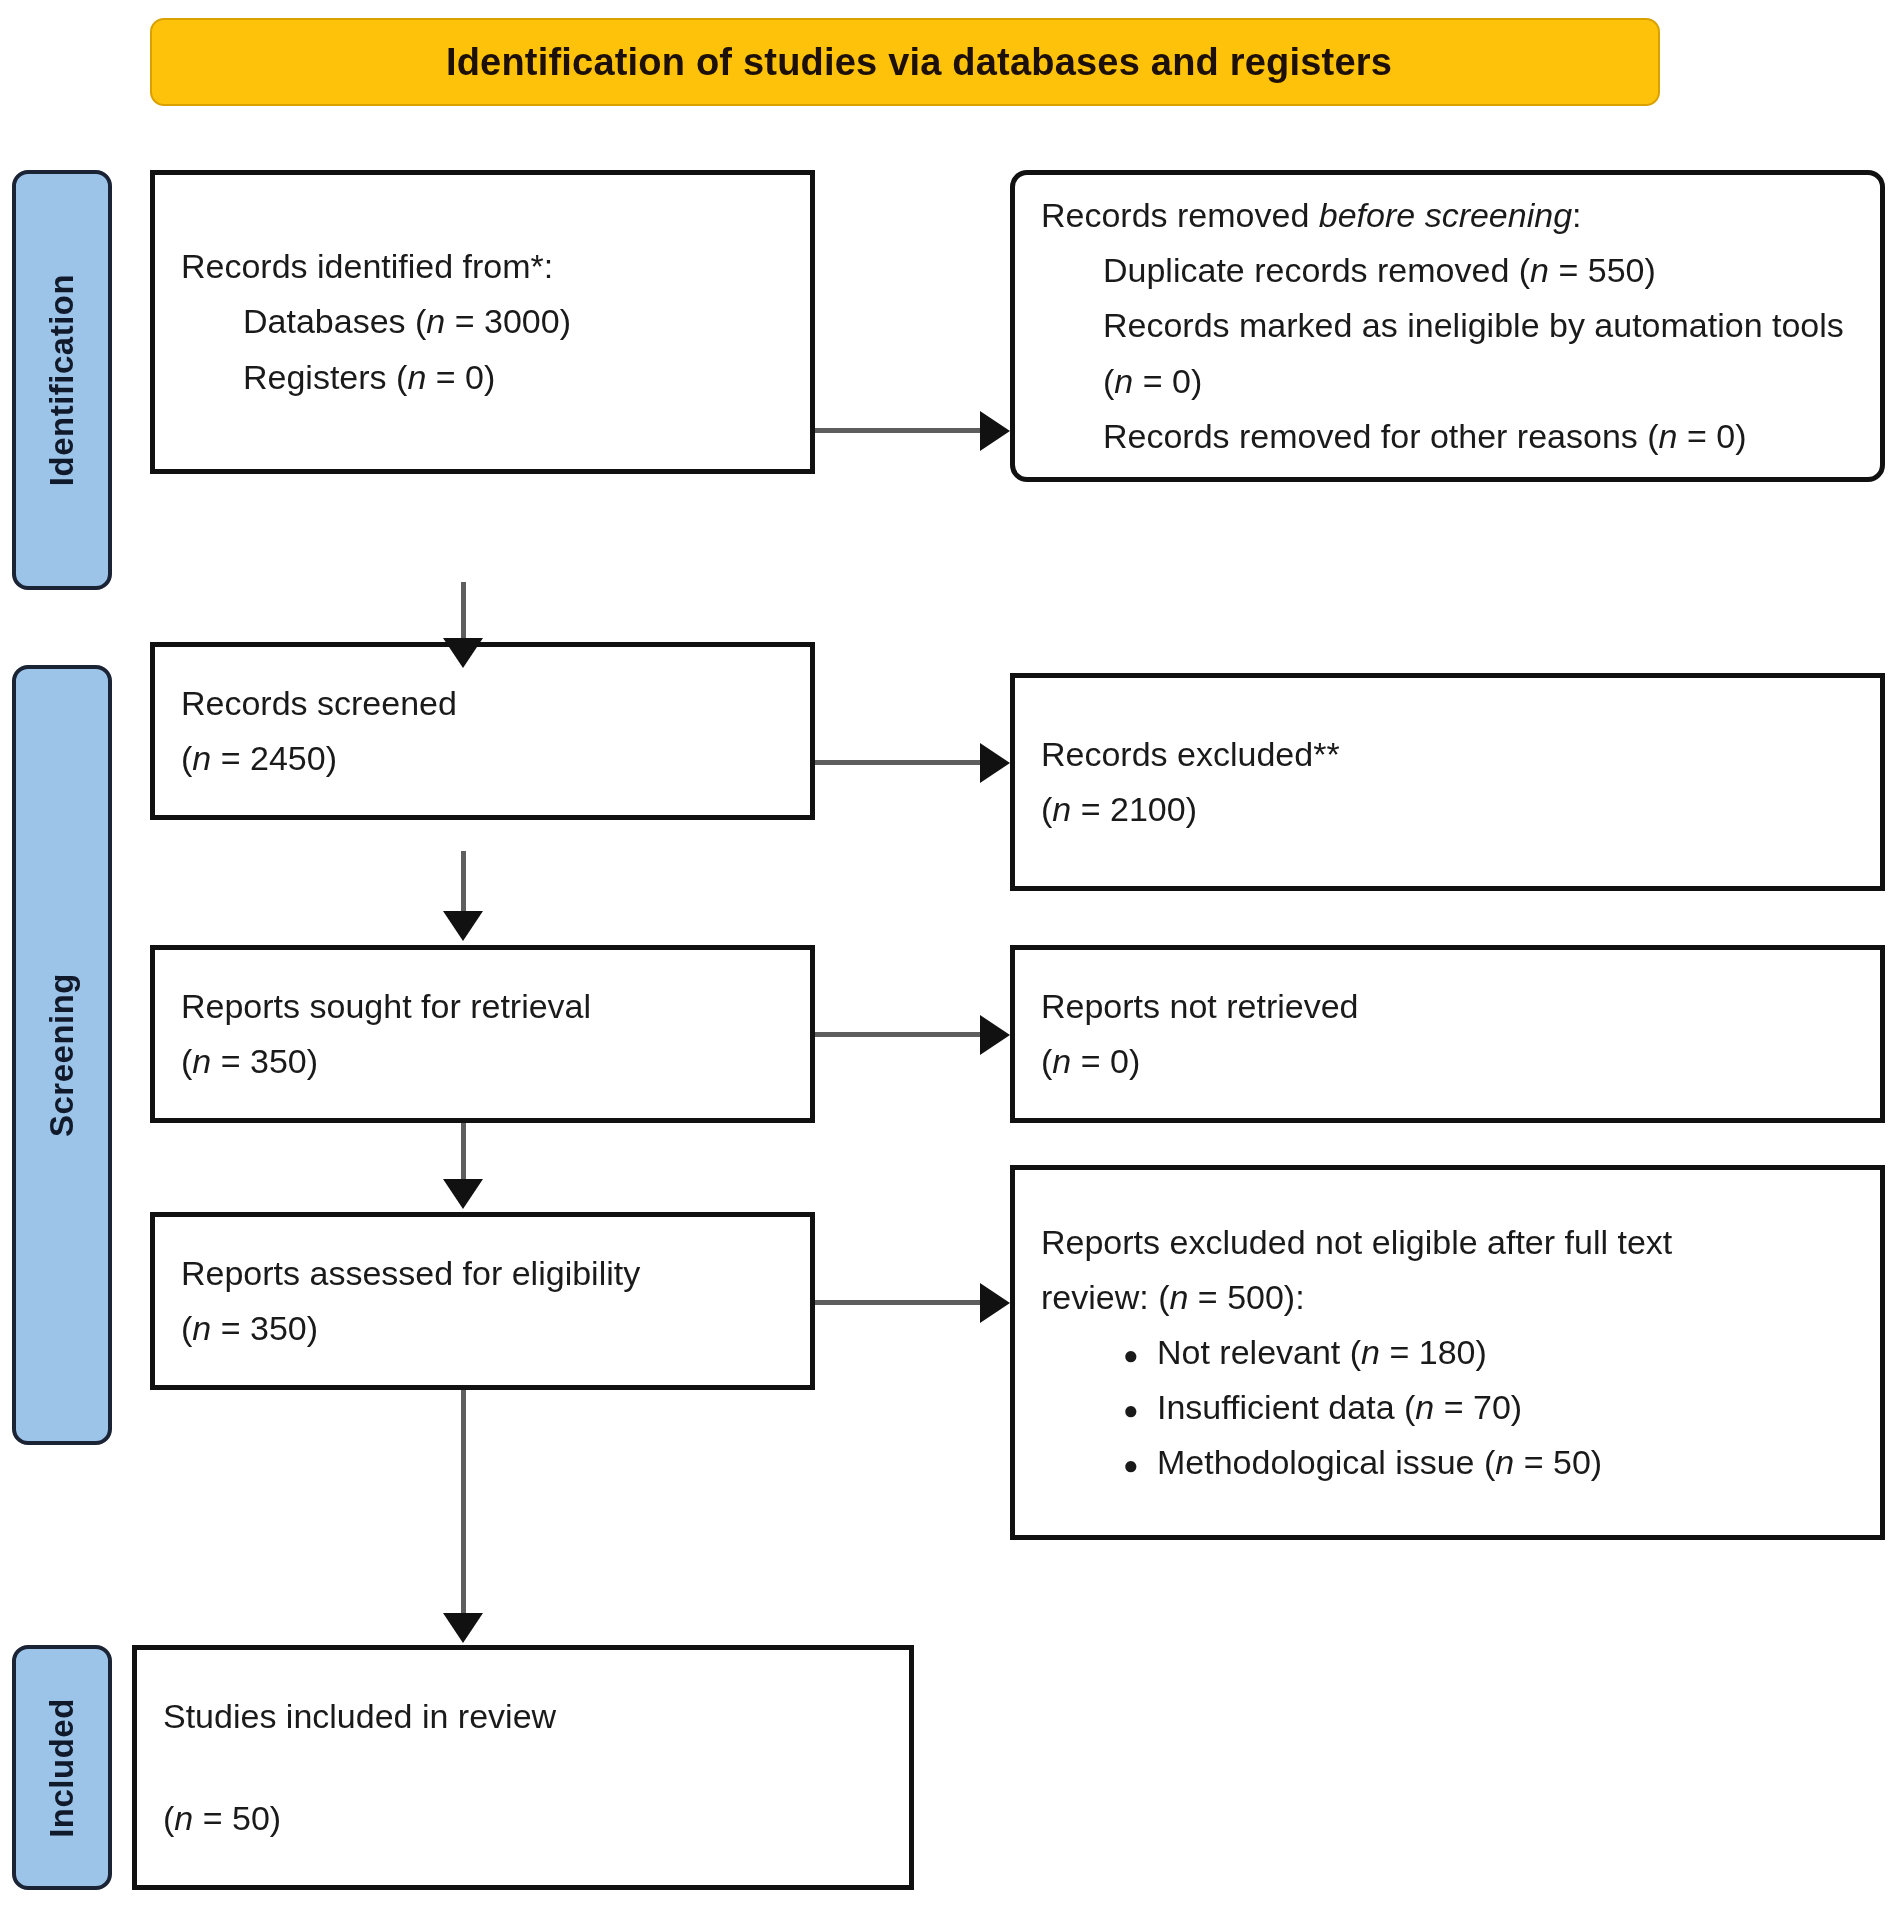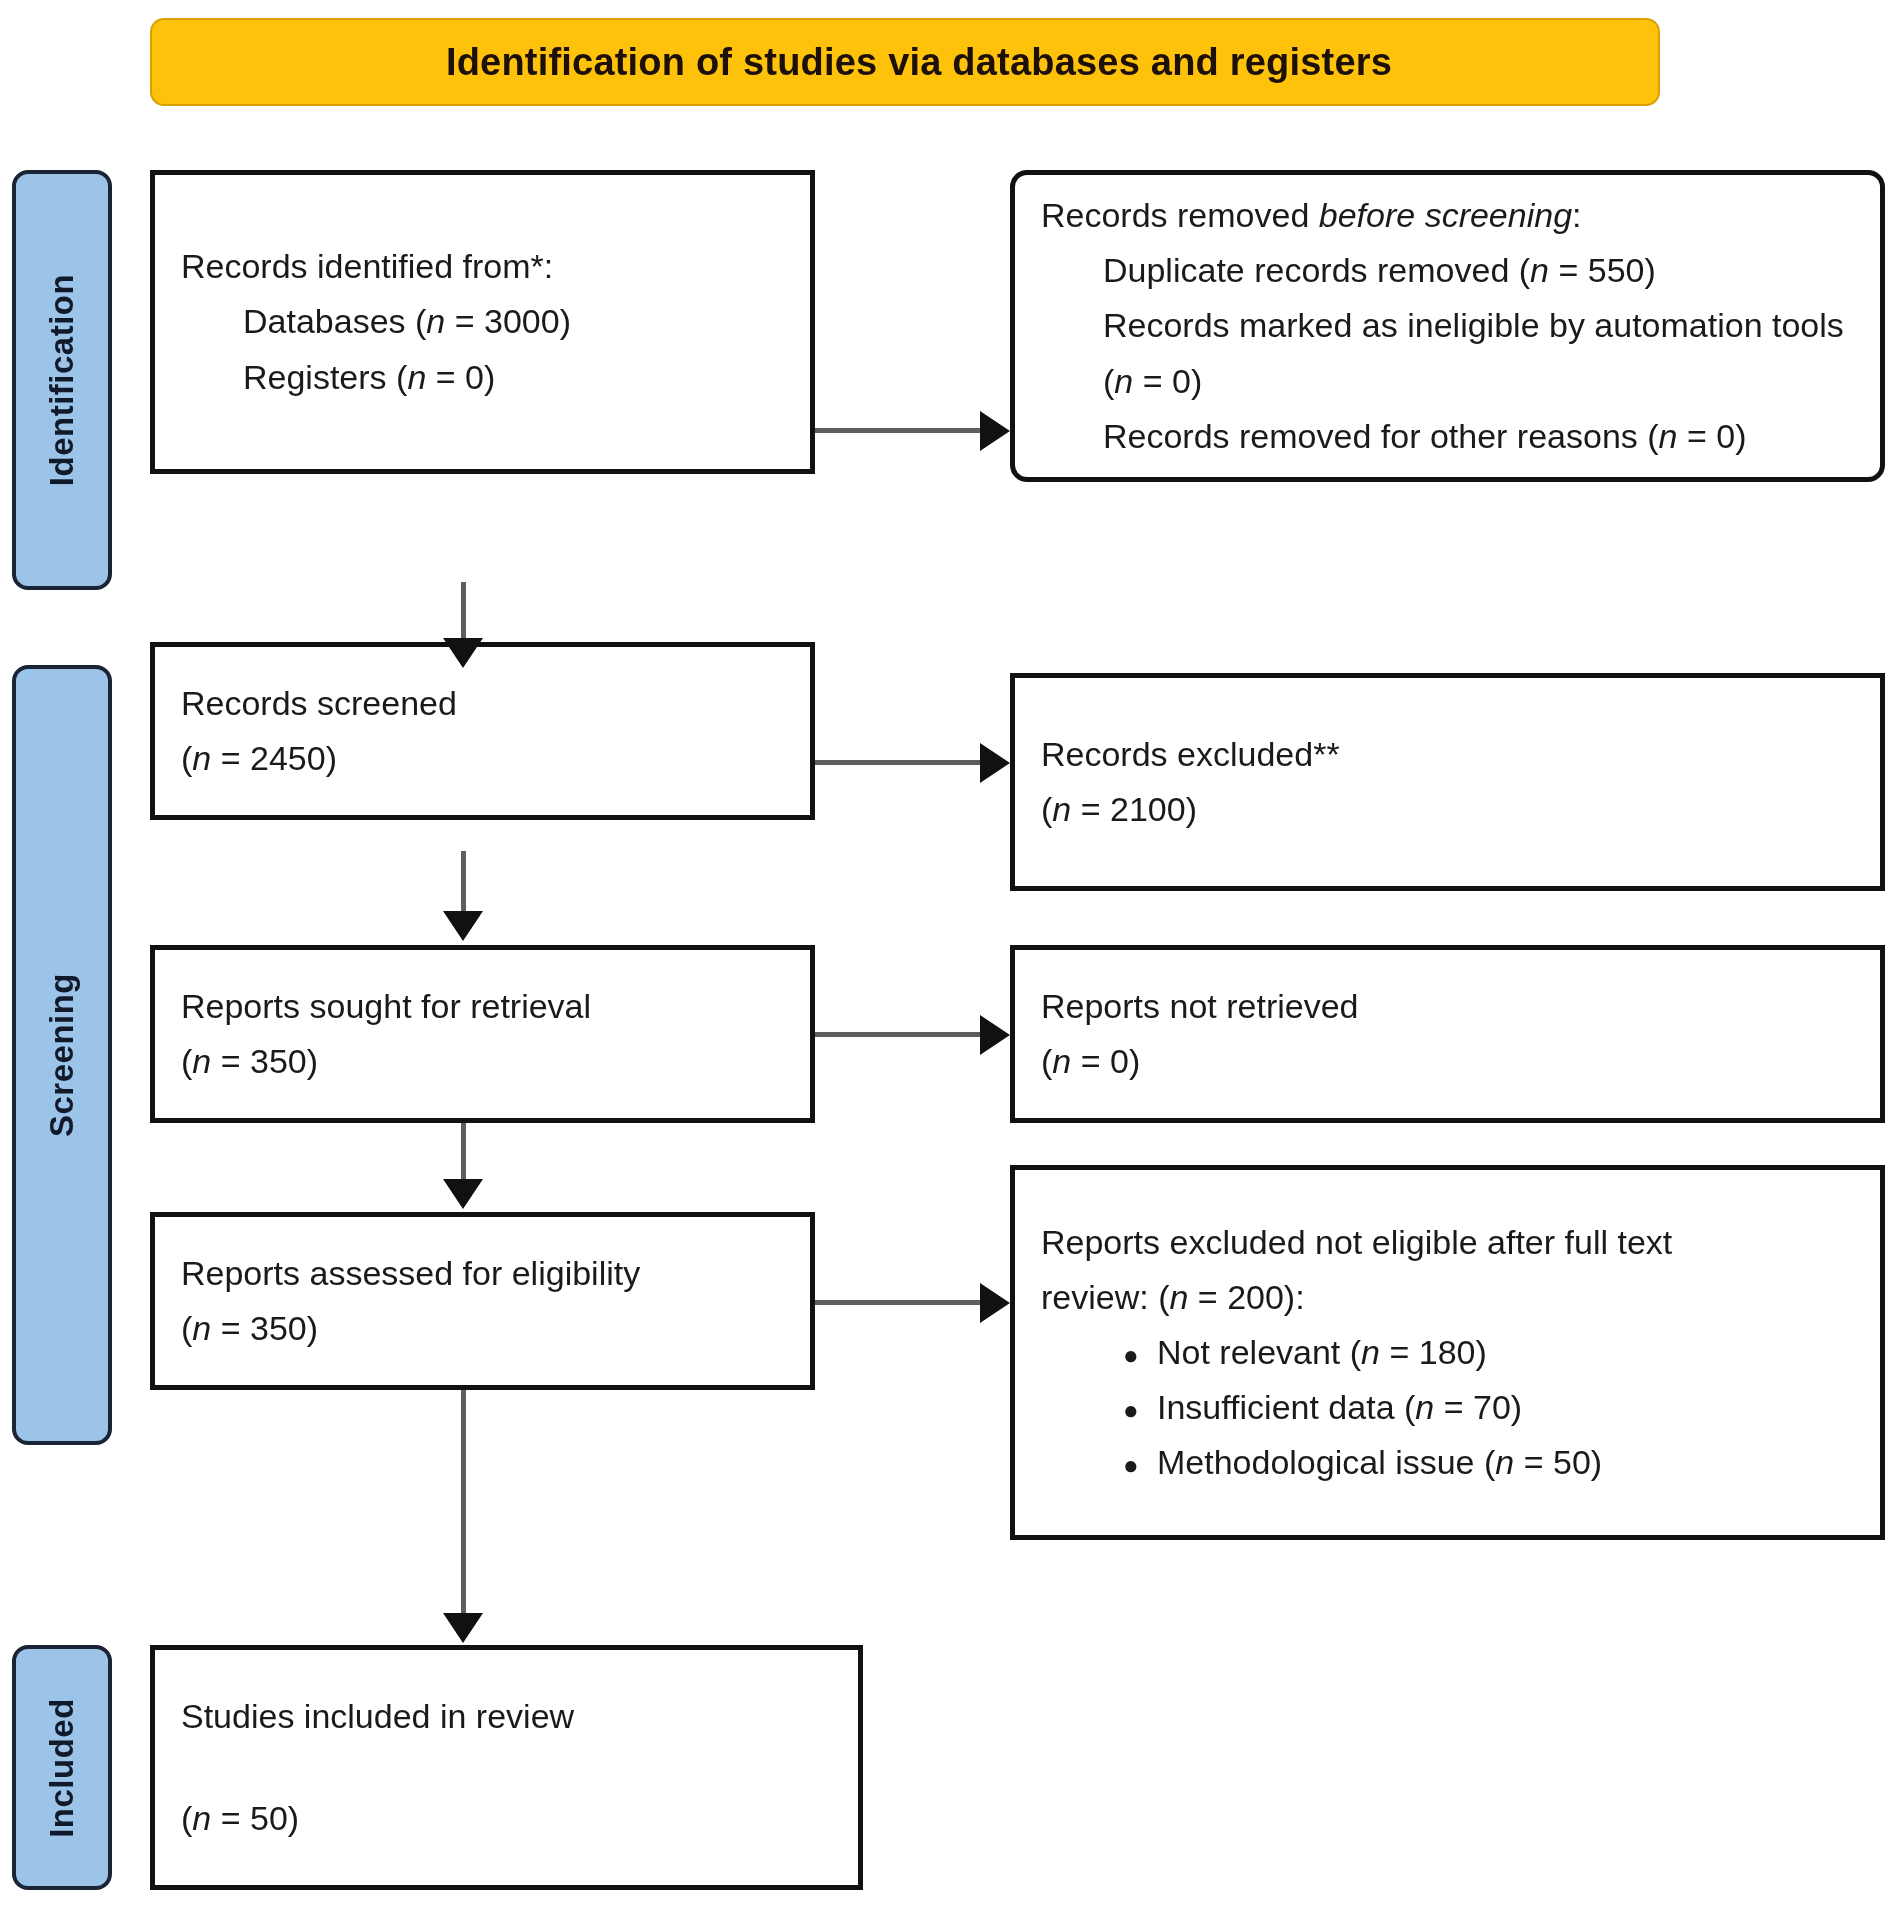--- a/index.html
+++ b/index.html
@@ -102,21 +102,21 @@
     flex: 0 0 34px;
     font-size: 26px;
     line-height: 1;
   }
 
   
   #box-identified  { left: 150px;  top: 170px;  width: 665px; height: 304px; }
   #box-screened    { left: 150px;  top: 642px;  width: 665px; height: 178px; }
   #box-sought      { left: 150px;  top: 945px;  width: 665px; height: 178px; }
   #box-assessed    { left: 150px;  top: 1212px; width: 665px; height: 178px; }
-  #box-included    { left: 150px;  top: 1645px; width: 713px; height: 245px; gap: 46px; }
+  #box-included    { left: 132px;  top: 1645px; width: 782px; height: 245px; gap: 46px; }
 
   
   #box-removed        { left: 1010px; top: 170px;  width: 875px; height: 312px; border-radius: 17px; }
   #box-excluded       { left: 1010px; top: 673px;  width: 875px; height: 218px; }
   #box-not-retrieved  { left: 1010px; top: 945px;  width: 875px; height: 178px; }
   #box-full-text      { left: 1010px; top: 1165px; width: 875px; height: 375px; }
 
   
   .v-line {
     position: absolute;
@@ -219,21 +219,21 @@
     <div class="line"><span>(</span><span class="ital">n</span><span> = 0)</span></div>
   </div>
 
   <div class="flow-box" id="box-assessed">
     <div class="line">Reports assessed for eligibility</div>
     <div class="line"><span>(</span><span class="ital">n</span><span> = 350)</span></div>
   </div>
 
   <div class="flow-box" id="box-full-text">
     <div class="line">Reports excluded not eligible after full text</div>
-    <div class="line"><span>review: (</span><span class="ital">n</span><span> = 200):</span></div>
+    <div class="line"><span>review: (</span><span class="ital">n</span><span> = 500):</span></div>
     <div class="bullet-row">
       <span class="dot">●</span>
       <span><span>Not relevant (</span><span class="ital">n</span><span> = 180)</span></span>
     </div>
     <div class="bullet-row">
       <span class="dot">●</span>
       <span><span>Insufficient data (</span><span class="ital">n</span><span> = 70)</span></span>
     </div>
     <div class="bullet-row">
       <span class="dot">●</span>

